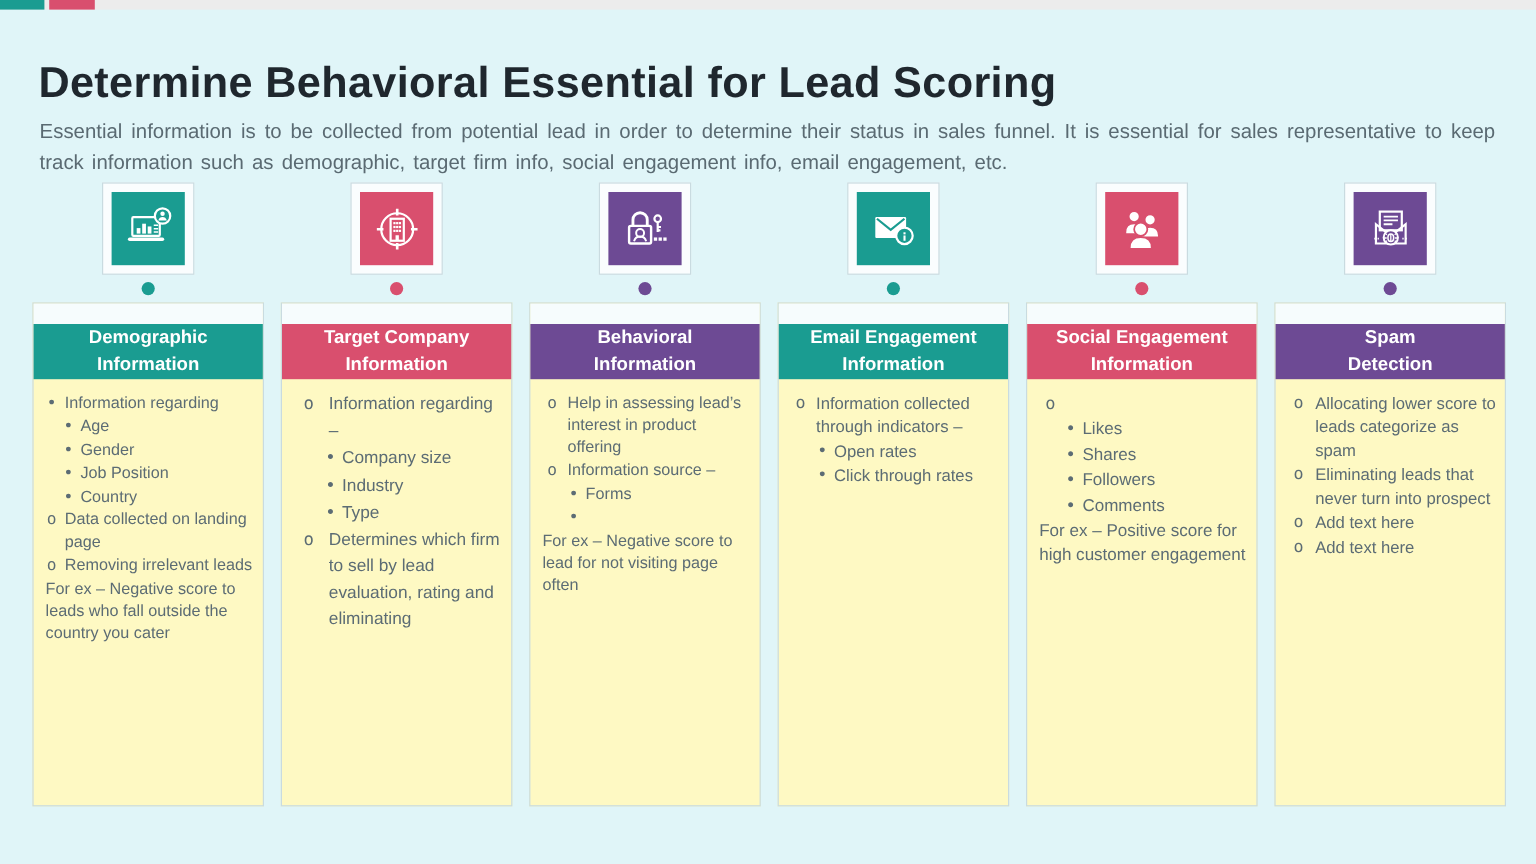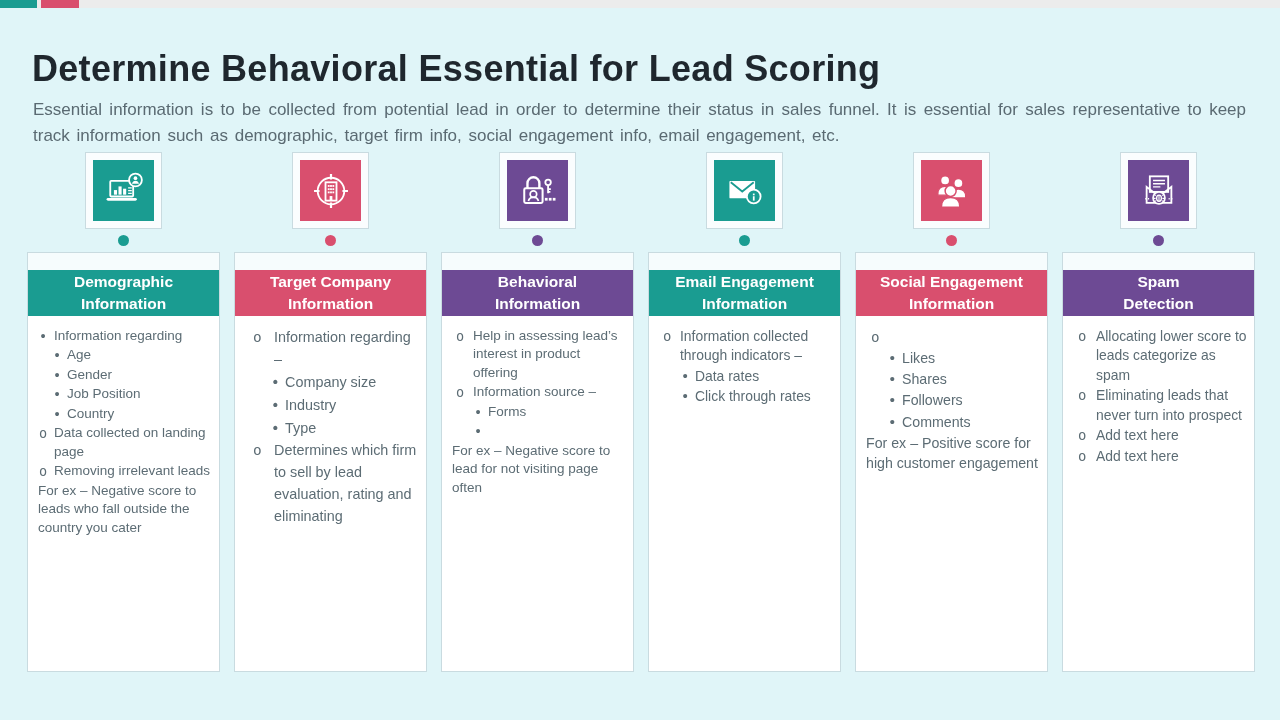--- a/index.html
+++ b/index.html
@@ -33,21 +33,21 @@
     display:flex;align-items:center;justify-content:center;
   }
   .icon-tile{
     width:61px;height:61px;background:var(--c);
     display:flex;align-items:center;justify-content:center;
   }
   .dot{width:11px;height:11px;border-radius:50%;background:var(--c);margin:6px auto 0;}
 
   .box{
     margin-top:6px;height:420px;box-sizing:border-box;
-    border:1px solid #C9DBE0;background:#ffffff;
+    border:1px solid #C9DBE0;background:#fef9c3;
   }
   .box-strip{height:17px;background:#F6FCFD;}
   .box-head{
     min-height:46px;background:var(--c);color:#fff;
     font-weight:700;font-size:15.5px;line-height:1.42;
     display:flex;flex-direction:column;align-items:center;justify-content:center;
     text-align:center;
   }
   .box-head span{display:block;}
   .box-list{
@@ -258,21 +258,21 @@
         <span>Email Engagement</span>
         <span>Information</span>
       </div>
       <div class="box-list">
           <div class="li lvl1">
             <span class="bullet">o</span>
             <span class="txt">Information collected through indicators –</span>
           </div>
           <div class="li lvl2">
             <span class="bullet">•</span>
-            <span class="txt">Data rates</span>
+            <span class="txt">Open rates</span>
           </div>
           <div class="li lvl2">
             <span class="bullet">•</span>
             <span class="txt">Click through rates</span>
           </div>
         </div>
     </div>
   </div>
 
   <div class="column col-pink col-idx-5">

